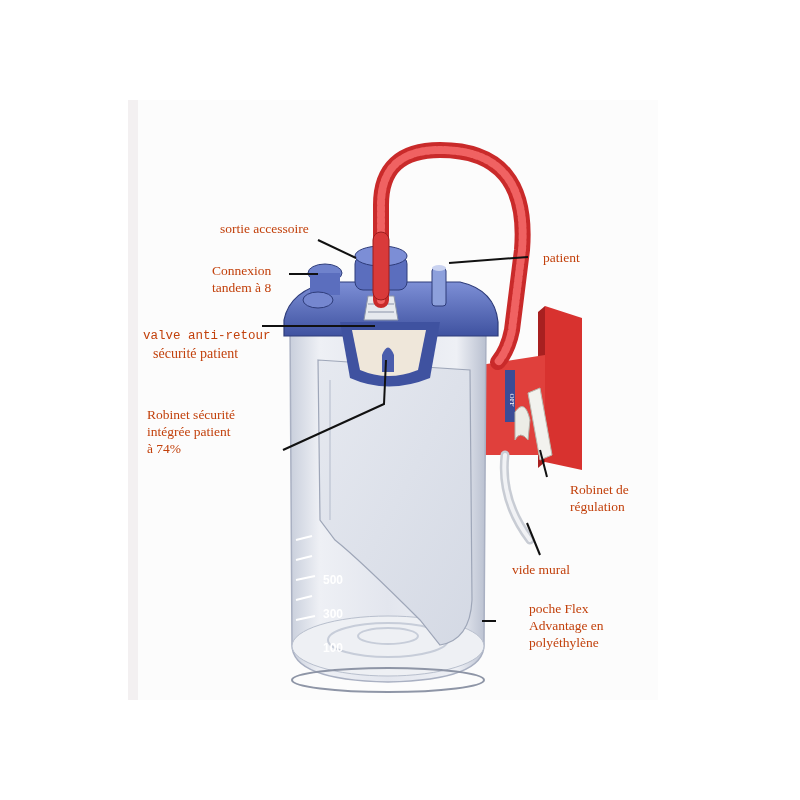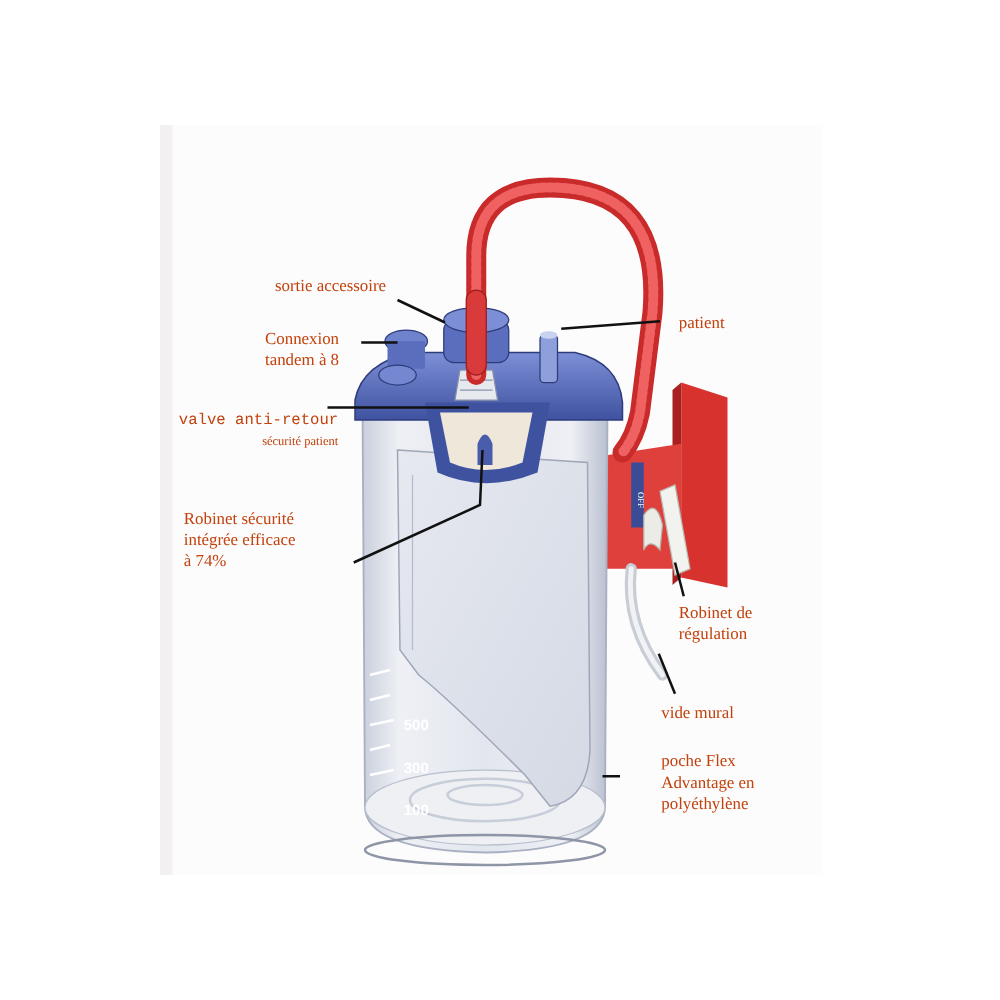--- a/index.html
+++ b/index.html
@@ -114,33 +114,33 @@
 <div class="label" style="left:220px;top:220px;">
   <span>sortie accessoire</span>
 </div>
 <div class="label" style="left:176px;top:262px;margin-left:36px;">
   <span>Connexion</span><br>
   <span>tandem à 8</span>
 </div>
 <div class="label" style="left:543px;top:249px;">
   <span>patient</span>
 </div>
-<div class="label" style="left:143px;top:328px;font-family:'Liberation Mono','DejaVu Sans Mono',monospace;font-size:12.5px;text-align:right;">
+<div class="label" style="left:143px;top:328px;font-family:'Liberation Mono','DejaVu Sans Mono',monospace;font-size:12.5px;">
   <span>valve  anti-retour</span><br>
-  <span style="font-family:'Liberation Serif',serif;font-size:10px;">sécurité patient</span>
+  <span style="font-family:'Liberation Serif',serif;font-size:14px;margin-left:10px;">sécurité patient</span>
 </div>
 <div class="label" style="left:147px;top:406px;">
   <span>Robinet sécurité</span><br>
-  <span>intégrée efficace</span><br>
+  <span>intégrée patient</span><br>
   <span>à 74%</span>
 </div>
-<div class="label" style="left:543px;top:481px;">
+<div class="label" style="left:570px;top:481px;">
   <span>Robinet de</span><br>
   <span>régulation</span>
 </div>
-<div class="label" style="left:529px;top:561px;">
+<div class="label" style="left:512px;top:561px;">
   <span>vide mural</span>
 </div>
 <div class="label" style="left:529px;top:600px;">
   <span>poche Flex</span><br>
   <span>Advantage en</span><br>
   <span>polyéthylène</span>
 </div>
 
 </body></html>

